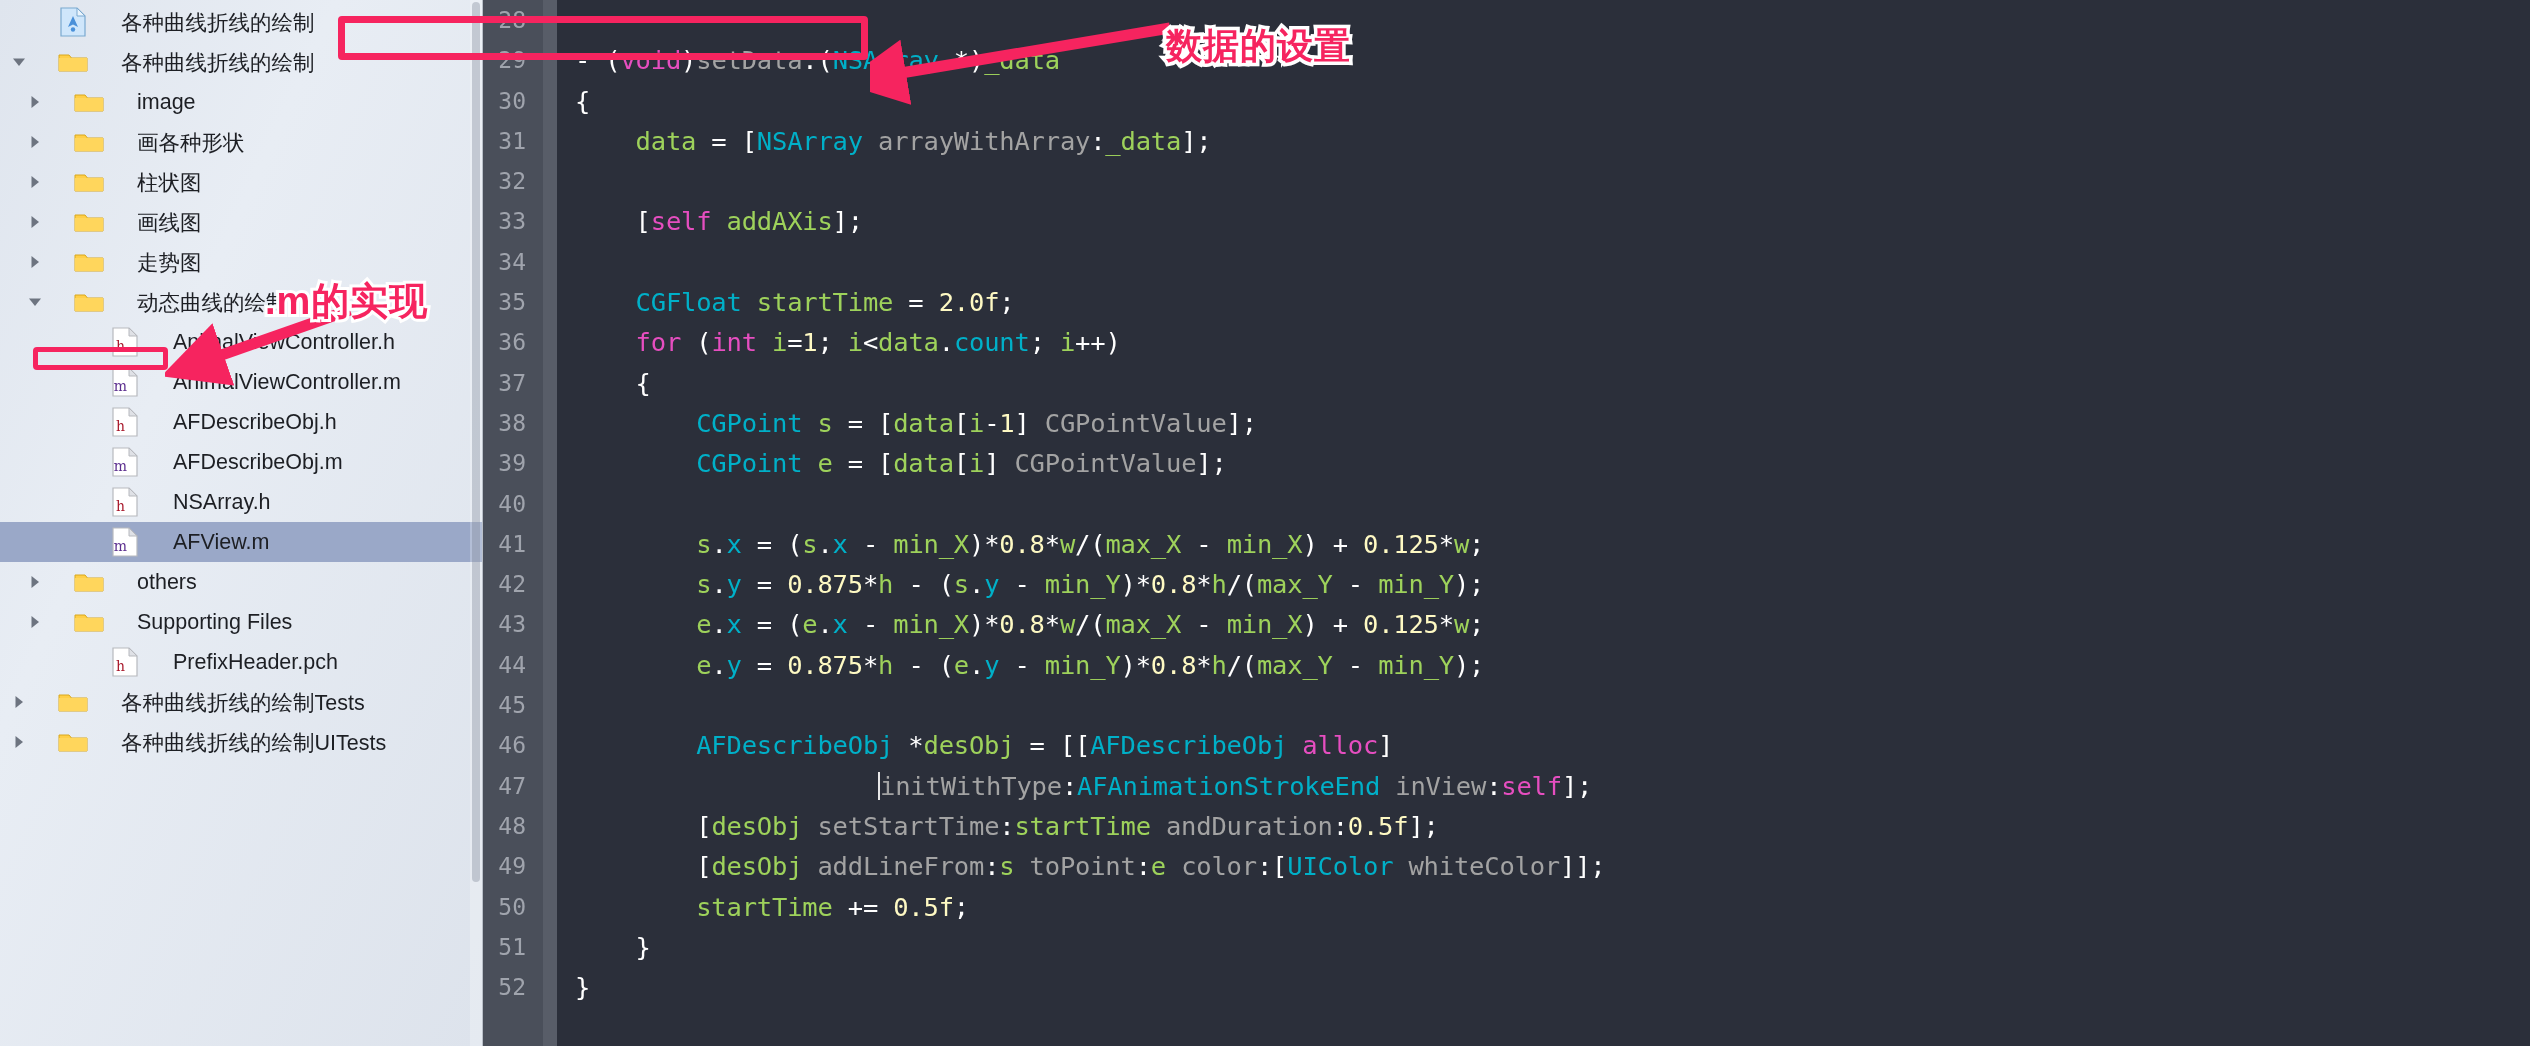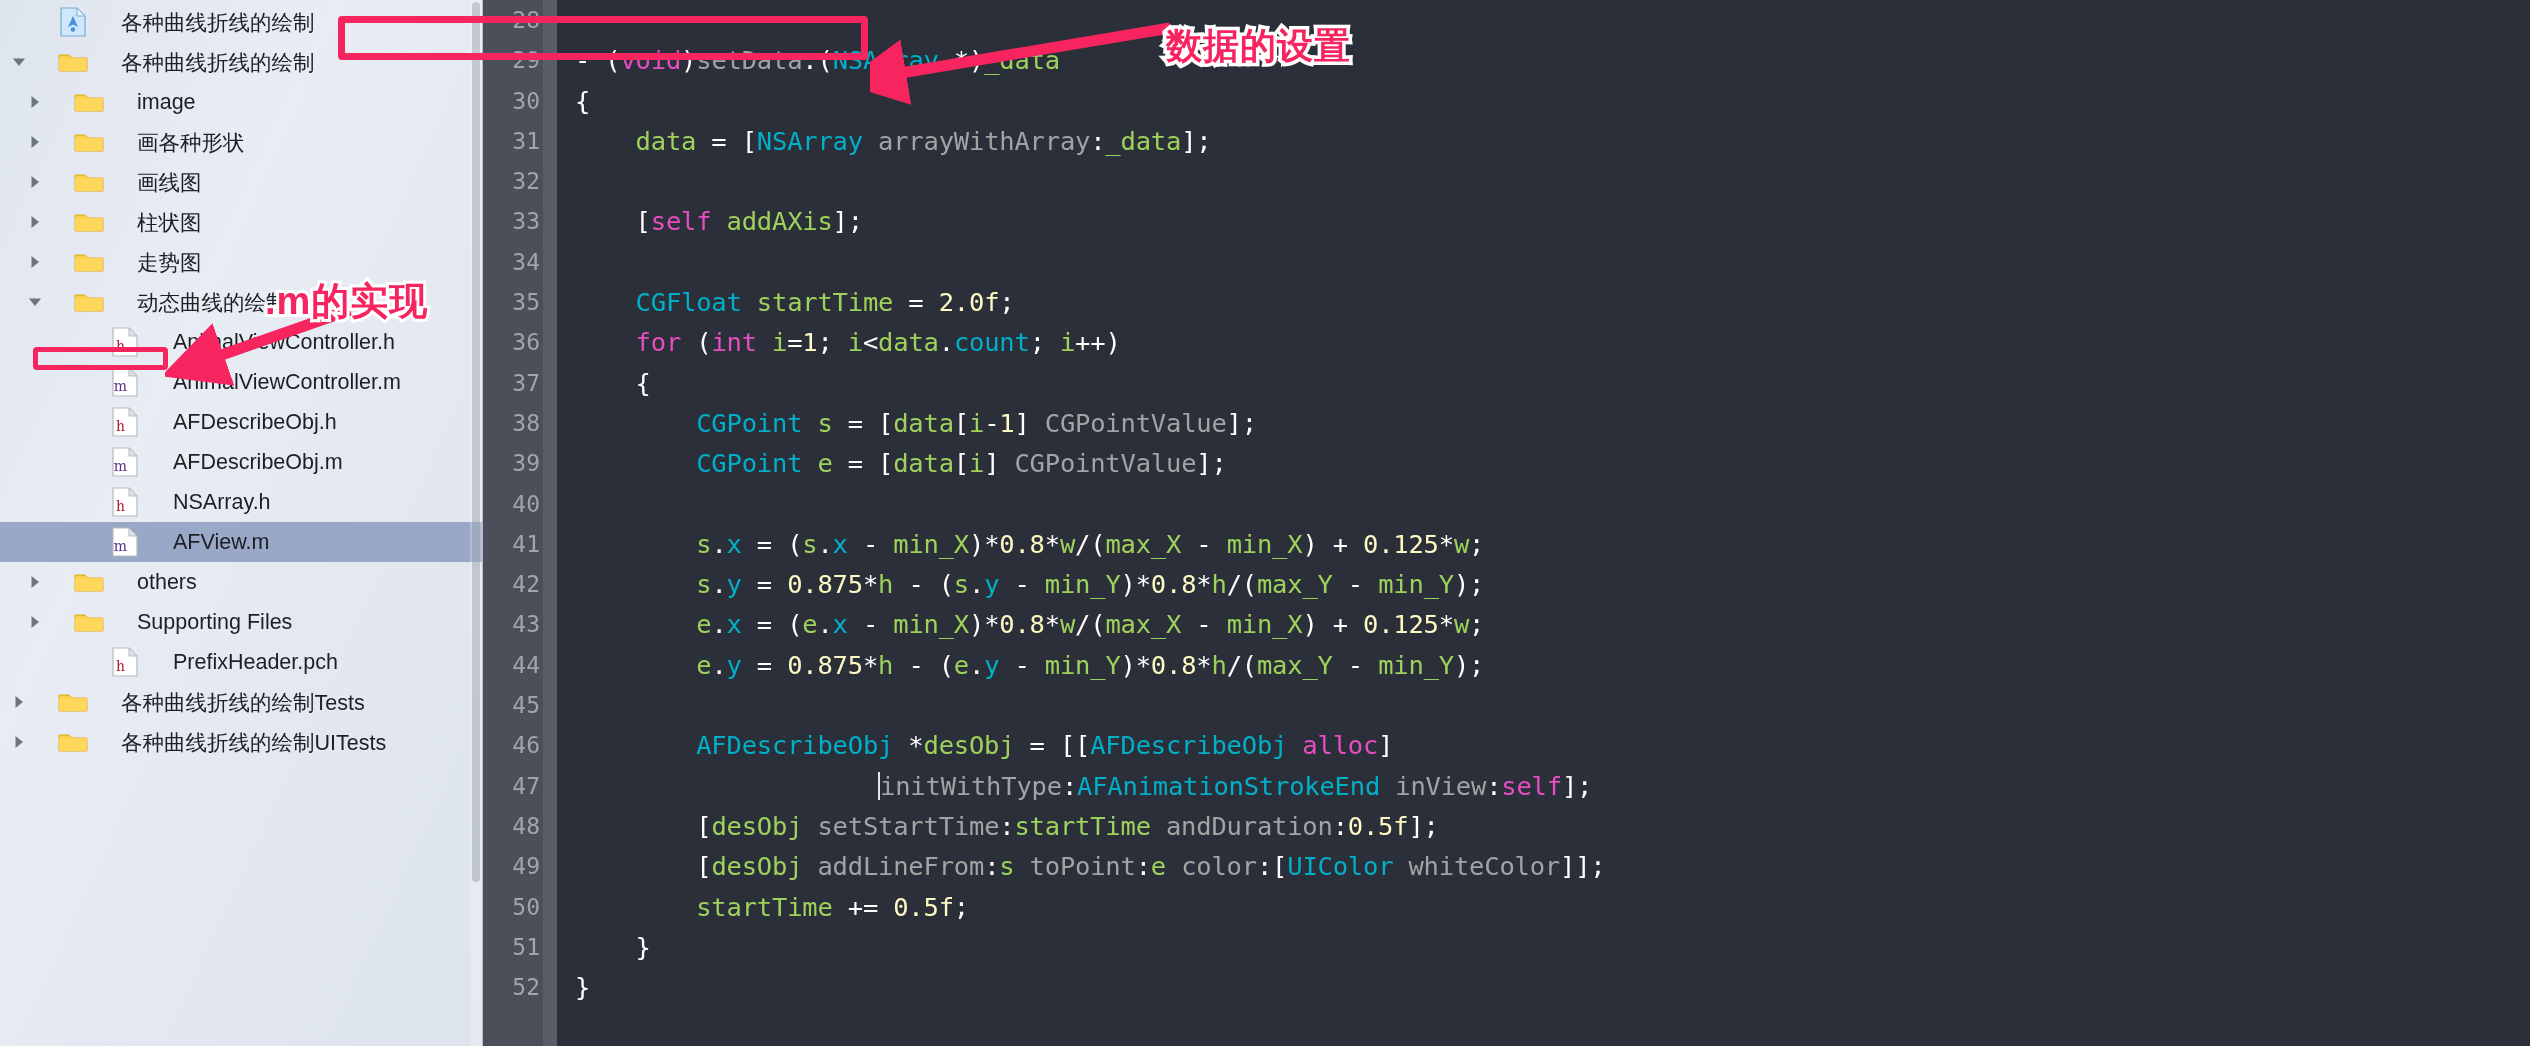--- a/index.html
+++ b/index.html
@@ -63,21 +63,21 @@
     display:flex;
     overflow:hidden;
   }
   #gutter {
     width:60px; flex:0 0 60px;
     background:#4a4f5a;
     color:#a0a4ad;
     font-family:"DejaVu Sans Mono", monospace;
     font-size:23px;
     text-align:right;
-    padding-right:3px;
+    padding-right:17px;
     padding-top:0px;
   }
   #gutter .g { height:40.3px; line-height:40.3px; }
   #foldbar { width:14px; flex:0 0 14px; background:#585d68; }
   #code {
     flex:1 1 auto;
     background:#2b2f3a;
     font-family:"DejaVu Sans Mono", monospace;
     font-size:25.5px;
     line-height:40.3px;
@@ -187,35 +187,35 @@
             <svg width="16" height="16" viewBox="0 0 16 16">
               <path d="M4.5 2 L4.5 14 L12 8 Z" fill="#6d7480"></path>
             </svg>
           </span>
           <span class="ic">
             <svg width="30" height="24" viewBox="0 0 30 24">
               <path d="M1 5 L11 5 L13.5 8 L29 8 L29 21 L1 21 Z" fill="#ffcf47" stroke="#d9a81e" stroke-width="1"></path>
               <path d="M1 8 L29 8 L29 21 L1 21 Z" fill="#ffd65c"></path>
             </svg>
           </span>
+          <span class="lbl">柱状图</span>
+        </div>
+        <div class="row ind1">
+          <span class="tw">
+            <svg width="16" height="16" viewBox="0 0 16 16">
+              <path d="M4.5 2 L4.5 14 L12 8 Z" fill="#6d7480"></path>
+            </svg>
+          </span>
+          <span class="ic">
+            <svg width="30" height="24" viewBox="0 0 30 24">
+              <path d="M1 5 L11 5 L13.5 8 L29 8 L29 21 L1 21 Z" fill="#ffcf47" stroke="#d9a81e" stroke-width="1"></path>
+              <path d="M1 8 L29 8 L29 21 L1 21 Z" fill="#ffd65c"></path>
+            </svg>
+          </span>
           <span class="lbl">画线图</span>
-        </div>
-        <div class="row ind1">
-          <span class="tw">
-            <svg width="16" height="16" viewBox="0 0 16 16">
-              <path d="M4.5 2 L4.5 14 L12 8 Z" fill="#6d7480"></path>
-            </svg>
-          </span>
-          <span class="ic">
-            <svg width="30" height="24" viewBox="0 0 30 24">
-              <path d="M1 5 L11 5 L13.5 8 L29 8 L29 21 L1 21 Z" fill="#ffcf47" stroke="#d9a81e" stroke-width="1"></path>
-              <path d="M1 8 L29 8 L29 21 L1 21 Z" fill="#ffd65c"></path>
-            </svg>
-          </span>
-          <span class="lbl">柱状图</span>
         </div>
         <div class="row ind1">
           <span class="tw">
             <svg width="16" height="16" viewBox="0 0 16 16">
               <path d="M4.5 2 L4.5 14 L12 8 Z" fill="#6d7480"></path>
             </svg>
           </span>
           <span class="ic">
             <svg width="30" height="24" viewBox="0 0 30 24">
               <path d="M1 5 L11 5 L13.5 8 L29 8 L29 21 L1 21 Z" fill="#ffcf47" stroke="#d9a81e" stroke-width="1"></path>

